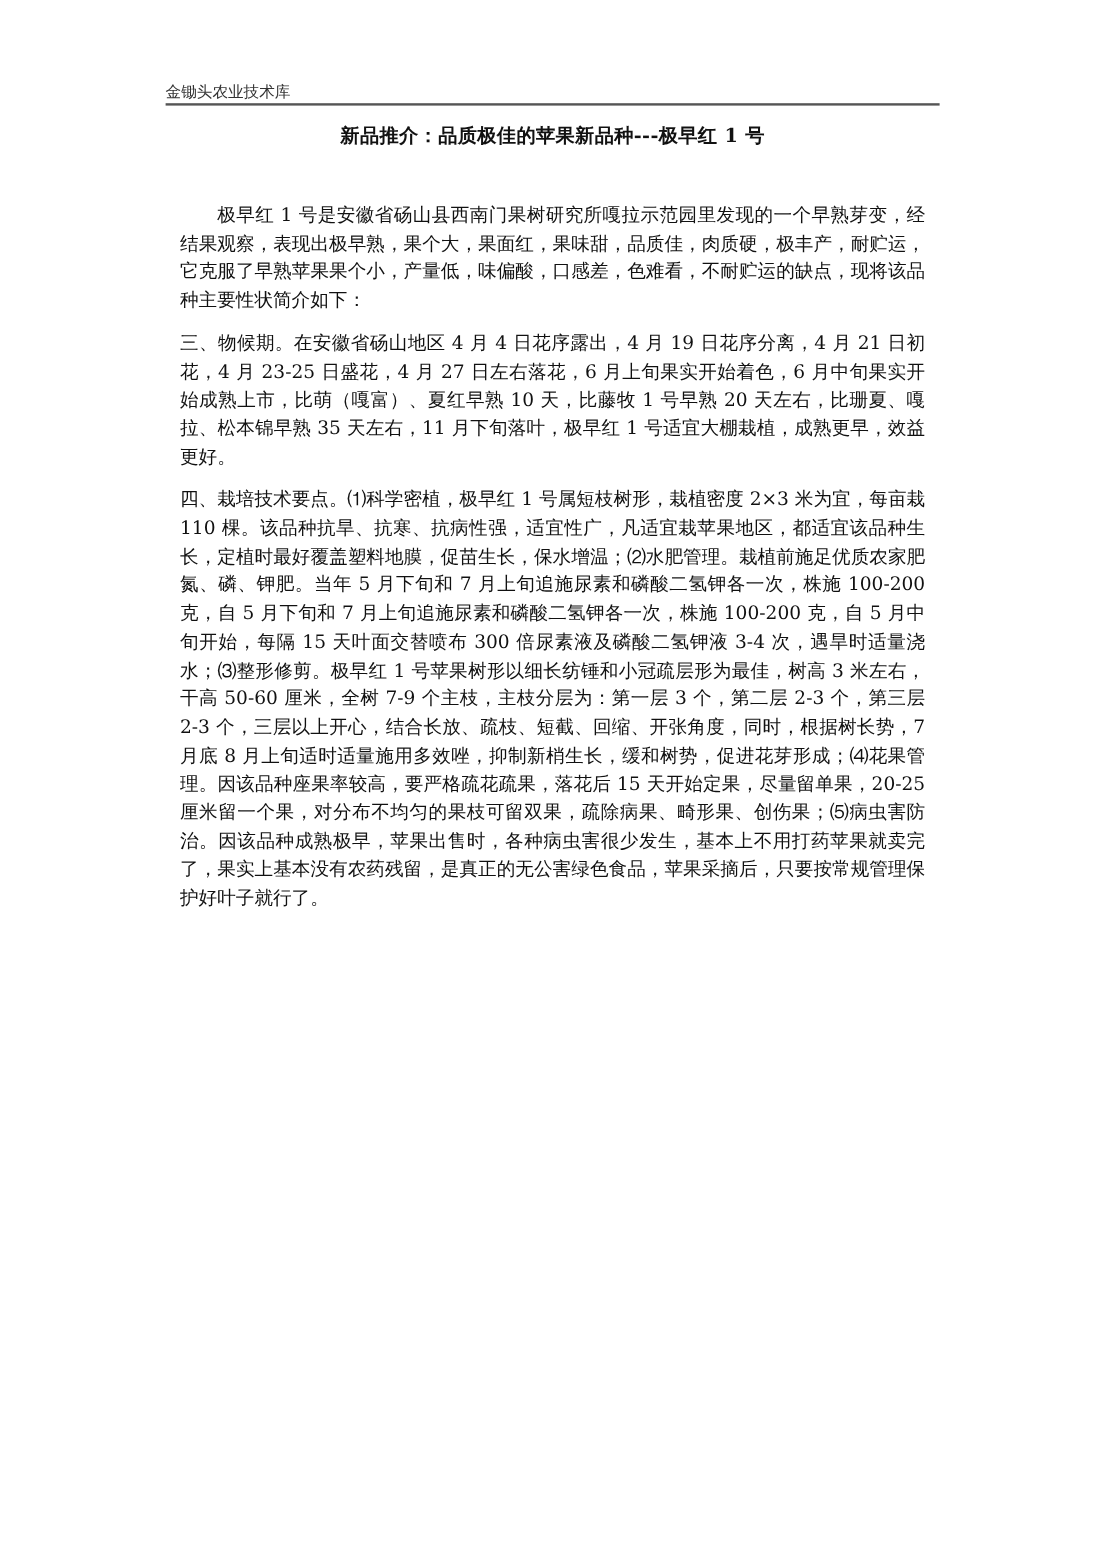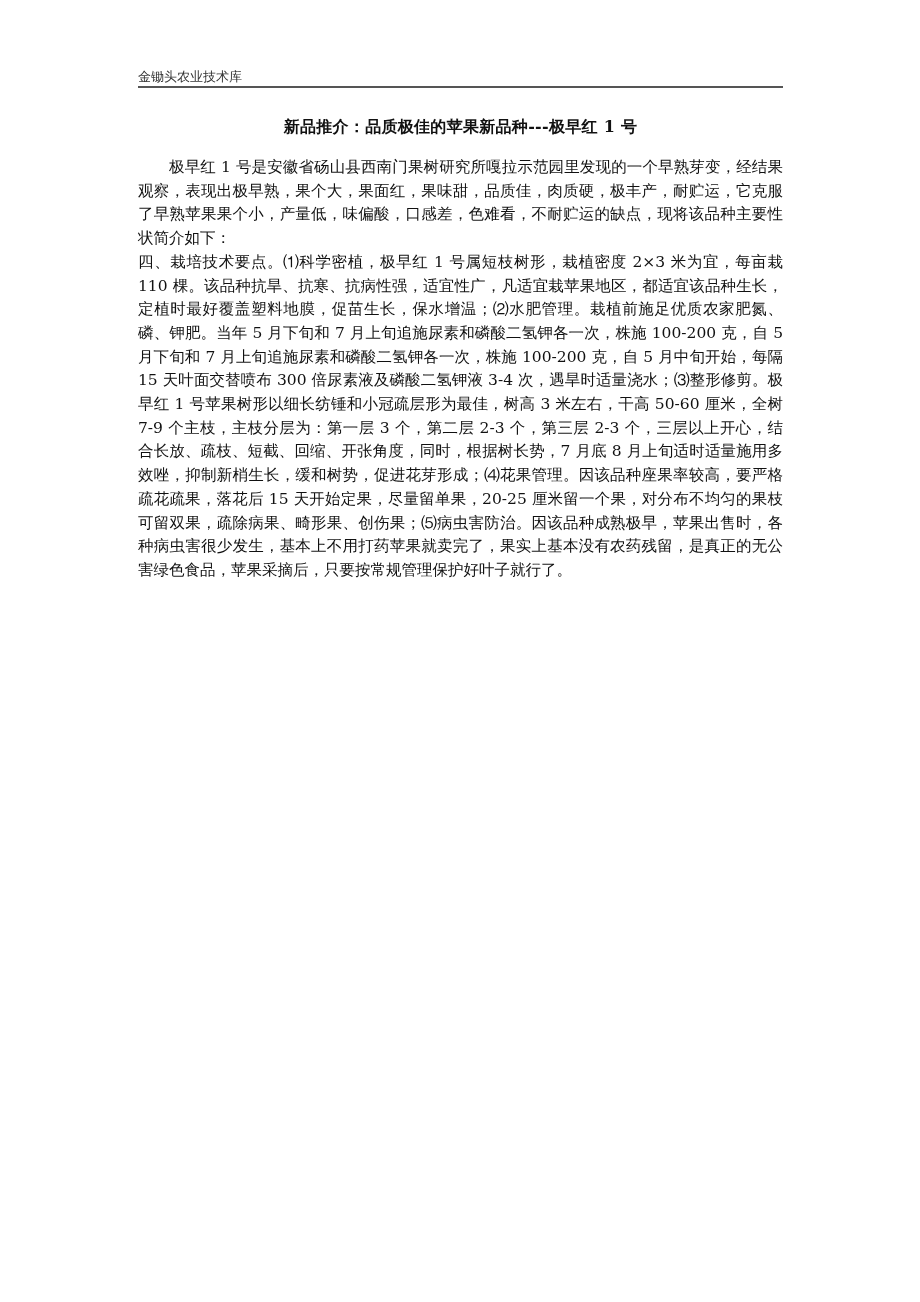--- a/index.html
+++ b/index.html
@@ -1,32 +1,33 @@
 <!DOCTYPE html>
 <html><head>
 <meta charset="utf-8">
 <style>
   html, body { margin:0; padding:0; background:#ffffff; }
   body { width:920px; height:1302px; position:relative; overflow:hidden;
          font-family: "DejaVu Serif", "Liberation Serif", serif; color:#111; }
   .header { position:absolute; left:138px; top:66px; width:645px; height:20px;
             border-bottom:2px solid #555; }
   .header-text { font-size:13px; color:#333; line-height:18px;text-align:right; }
-  .title { position:absolute; left:138px; top:115px; width:645px; text-align:center;
+  .title { position:absolute; left:138px; top:101px; width:645px; text-align:center;
            font-size:16px; font-weight:bold; line-height:24px; letter-spacing:0.3px; }
   .body { position:absolute; left:138px; top:156px; width:645px;
           font-size:15.5px; line-height:23.7px; text-align:justify; }
-  .body p { margin:0; }
+  .body p { margin:12px; }
   .body p.indent { text-indent:2em; }
 </style>
 </head>
 <body>
 
 <div class="header">
   <span class="header-text">金锄头农业技术库</span>
 </div>
 
 <div class="title">新品推介：品质极佳的苹果新品种---极早红 1 号</div>
 
 <div class="body">
   <p class="indent">极早红 1 号是安徽省砀山县西南门果树研究所嘎拉示范园里发现的一个早熟芽变，经结果观察，表现出极早熟，果个大，果面红，果味甜，品质佳，肉质硬，极丰产，耐贮运，它克服了早熟苹果果个小，产量低，味偏酸，口感差，色难看，不耐贮运的缺点，现将该品种主要性状简介如下：</p>
+  <p>三、物候期。在安徽省砀山地区 4 月 4 日花序露出，4 月 19 日花序分离，4 月 21 日初花，4 月 23-25 日盛花，4 月 27 日左右落花，6 月上旬果实开始着色，6 月中旬果实开始成熟上市，比萌（嘎富）、夏红早熟 10 天，比藤牧 1 号早熟 20 天左右，比珊夏、嘎拉、松本锦早熟 35 天左右，11 月下旬落叶，极早红 1 号适宜大棚栽植，成熟更早，效益更好。</p>
   <p>四、栽培技术要点。⑴科学密植，极早红 1 号属短枝树形，栽植密度 2×3 米为宜，每亩栽 110 棵。该品种抗旱、抗寒、抗病性强，适宜性广，凡适宜栽苹果地区，都适宜该品种生长，定植时最好覆盖塑料地膜，促苗生长，保水增温；⑵水肥管理。栽植前施足优质农家肥氮、磷、钾肥。当年 5 月下旬和 7 月上旬追施尿素和磷酸二氢钾各一次，株施 100-200 克，自 5 月下旬和 7 月上旬追施尿素和磷酸二氢钾各一次，株施 100-200 克，自 5 月中旬开始，每隔 15 天叶面交替喷布 300 倍尿素液及磷酸二氢钾液 3-4 次，遇旱时适量浇水；⑶整形修剪。极早红 1 号苹果树形以细长纺锤和小冠疏层形为最佳，树高 3 米左右，干高 50-60 厘米，全树 7-9 个主枝，主枝分层为：第一层 3 个，第二层 2-3 个，第三层 2-3 个，三层以上开心，结合长放、疏枝、短截、回缩、开张角度，同时，根据树长势，7 月底 8 月上旬适时适量施用多效唑，抑制新梢生长，缓和树势，促进花芽形成；⑷花果管理。因该品种座果率较高，要严格疏花疏果，落花后 15 天开始定果，尽量留单果，20-25 厘米留一个果，对分布不均匀的果枝可留双果，疏除病果、畸形果、创伤果；⑸病虫害防治。因该品种成熟极早，苹果出售时，各种病虫害很少发生，基本上不用打药苹果就卖完了，果实上基本没有农药残留，是真正的无公害绿色食品，苹果采摘后，只要按常规管理保护好叶子就行了。</p>
 </div>
 
 </body></html>

